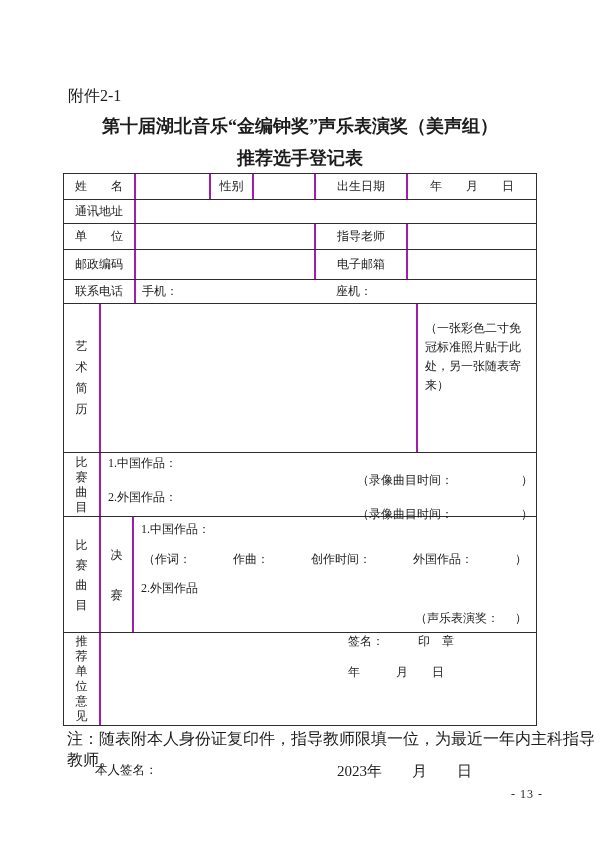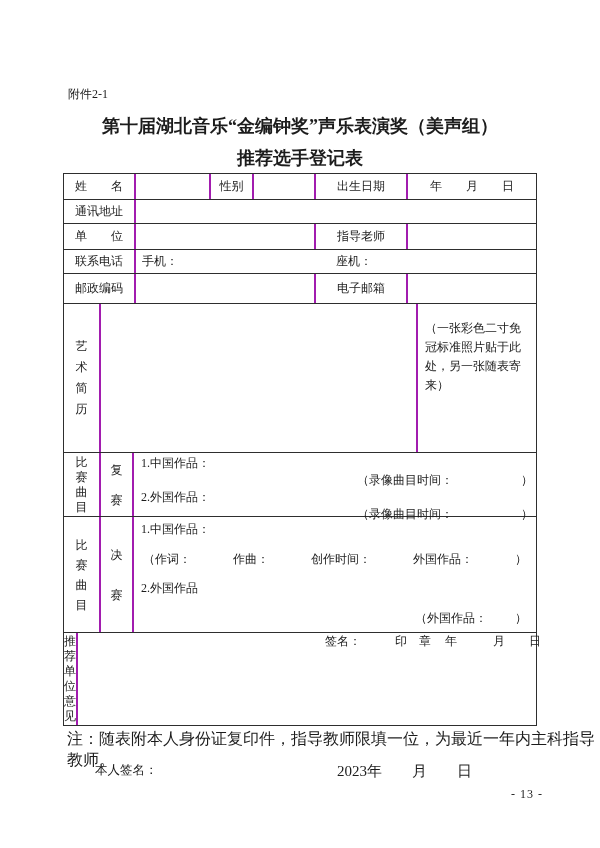--- a/index.html
+++ b/index.html
@@ -2,21 +2,21 @@
 <html><head>
 <meta charset="utf-8">
 <style>
   * { margin:0; padding:0; box-sizing:border-box; }
   html,body { background:#ffffff; }
   .page {
     position:relative; width:600px; height:848px; background:#fff;
     font-family:"Liberation Serif","DejaVu Serif",serif;
     color:#1c1c1c; overflow:hidden;
   }
-  .attach { position:absolute; left:68px; top:86px; font-size:12px; }
+  .attach { position:absolute; left:68px; top:86px; font-size:16px; }
   .title { position:absolute; left:0; width:600px; text-align:center; font-weight:bold; font-size:18px; }
   .title1 { top:114px; }
   .title2 { top:146px; }
 
   .ftable {
     position:absolute; left:63px; top:173px; width:474px;
     border:1px solid #2e2e2e; font-size:12px;
   }
   .row { display:flex; border-bottom:1px solid #2e2e2e; }
   .row:last-child { border-bottom:none; }
@@ -41,21 +41,21 @@
 
   .photo-cell { padding:15px 5px 0 7px; line-height:19px; }
 
   .songs-sf { display:flex; flex-direction:column; justify-content:space-between; padding:2px 0 3px; }
   .songs-f  { display:flex; flex-direction:column; justify-content:space-between; padding:4px 0 5px; }
   .ind { padding-left:7px; white-space:pre; }
   .pline { display:flex; justify-content:space-between; margin-left:auto; width:176px; margin-right:3px; }
   .credits { display:flex; justify-content:space-between; padding:0 9px; }
   .pline2 { display:flex; justify-content:space-between; margin-left:auto; width:112px; margin-right:9px; }
 
-  .rec-cell { display:flex; flex-direction:row; justify-content:flex-start; gap:14px; padding-left:247px;font-family:Liberation Serif, serif; }
+  .rec-cell { display:flex; flex-direction:column; justify-content:flex-start; gap:14px; padding-left:247px;font-family:Liberation Serif, serif; }
   .sign-line { display:flex; white-space:pre; }
   .seal { margin-left:34px; }
   .pre { white-space:pre; }
 
   .note { position:absolute; left:67px; top:729px; font-size:16px; }
   .self-sign { position:absolute; left:95px; top:762px; font-size:12.5px; }
   .sign-date { position:absolute; left:337px; top:762px; font-size:15px; white-space:pre; }
   .pagenum { position:absolute; left:511px; top:787px; font-size:12px; letter-spacing:1px; }
 </style>
 </head>
@@ -83,49 +83,46 @@
       <div class="c flex1"></div>
     </div>
 
     <div class="row h26">
       <div class="c w72 lab">单　　位</div>
       <div class="c w180"></div>
       <div class="c w92 lab">指导老师</div>
       <div class="c flex1"></div>
     </div>
 
+    <div class="row h30">
+      <div class="c w72 lab">邮政编码</div>
+      <div class="c w180"></div>
+      <div class="c w92 lab">电子邮箱</div>
+      <div class="c flex1"></div>
+    </div>
+
     <div class="row h24">
       <div class="c w72 lab">联系电话</div>
       <div class="c flex1 phone-cell">
         <span>手机：</span>
         <span class="landline">座机：</span>
       </div>
-    </div>
-
-    <div class="row h30">
-      <div class="c w72 lab">邮政编码</div>
-      <div class="c w180"></div>
-      <div class="c w92 lab">电子邮箱</div>
-      <div class="c flex1"></div>
     </div>
 
     <div class="row h149">
       <div class="c w37 vlab">
         <span class="vt s21">艺术简历</span>
       </div>
       <div class="c w317"></div>
       <div class="c flex1 photo-cell">（一张彩色二寸免冠标准照片贴于此处，另一张随表寄来）</div>
     </div>
 
     <div class="row h64">
       <div class="c w37 vlab">
         <span class="vt s15">比赛曲目</span>
-      </div>
-      <div class="c w33 vlab">
-        <span class="vt s30">复赛</span>
       </div>
       <div class="c flex1 songs-sf">
         <div class="ind">1.中国作品：</div>
         <div class="pline">
           <span>（录像曲目时间：</span>
           <span>）</span>
         </div>
         <div class="ind">2.外国作品：</div>
         <div class="pline">
           <span>（录像曲目时间：</span>
@@ -145,21 +142,21 @@
         <div class="ind">1.中国作品：</div>
         <div class="credits">
           <span>（作词：</span>
           <span>作曲：</span>
           <span>创作时间：</span>
           <span>外国作品：</span>
           <span>）</span>
         </div>
         <div class="ind">2.外国作品</div>
         <div class="pline2">
-          <span>（外国作品：</span>
+          <span>（声乐表演奖：</span>
           <span>）</span>
         </div>
       </div>
     </div>
 
     <div class="row h92">
       <div class="c w37 vlab">
         <span class="vt s15">推荐单位意见</span>
       </div>
       <div class="c flex1 rec-cell">

